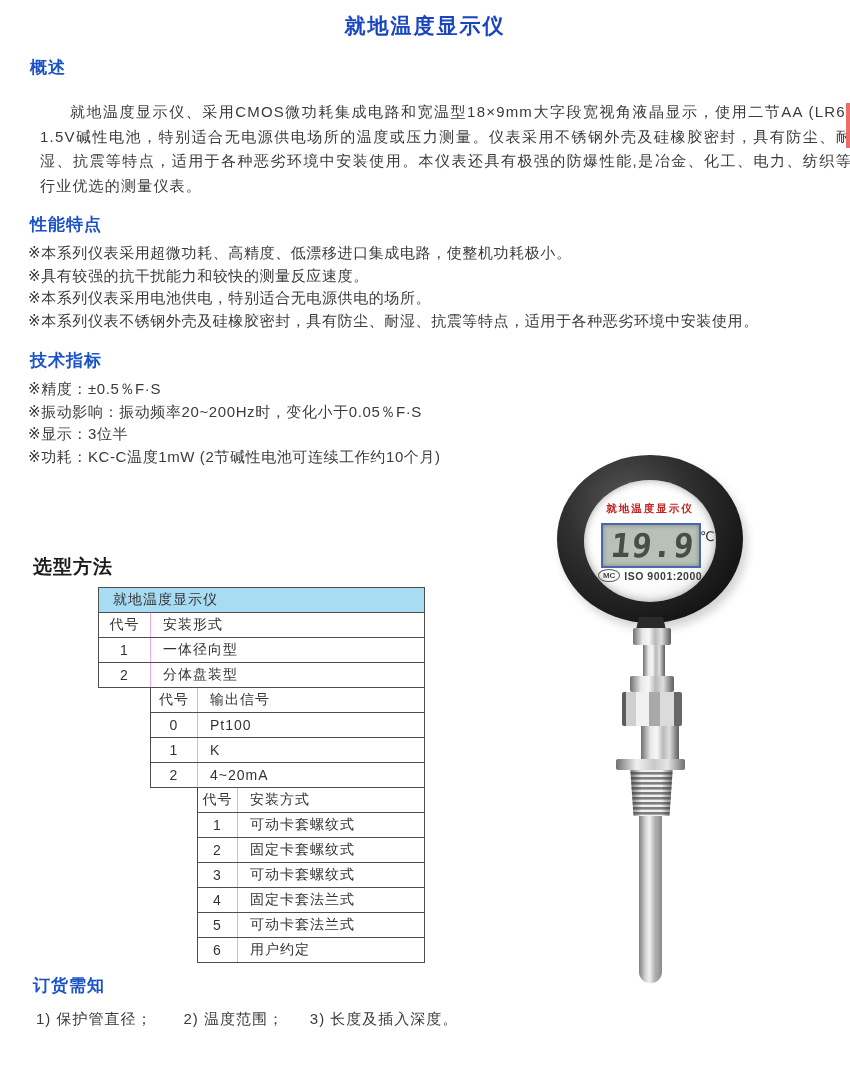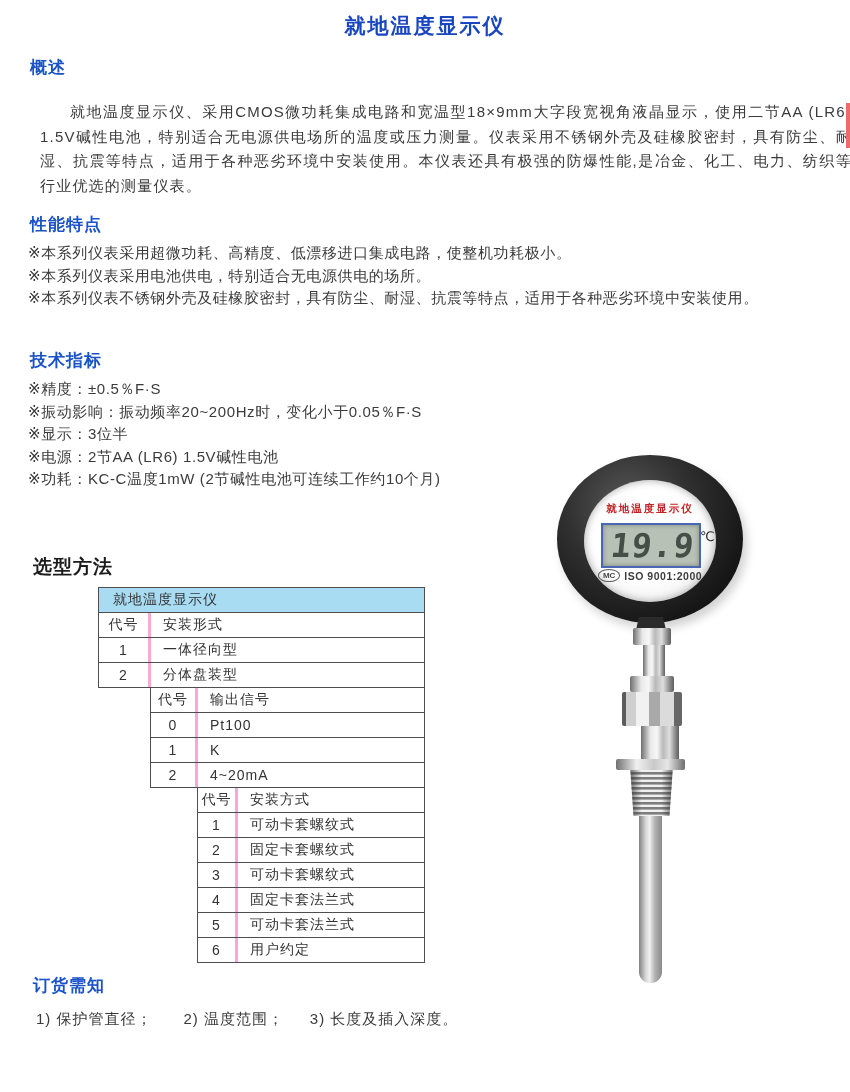--- a/index.html
+++ b/index.html
@@ -22,21 +22,21 @@
   .list .li{line-height:22.6px;white-space:nowrap;}
   .note{position:absolute;left:36px;top:1010px;font-size:15px;color:#3b3b3b;white-space:pre;letter-spacing:1px;}
 
   
   #selection-table{position:absolute;left:98px;top:587px;width:327px;}
   .trow{
     box-sizing:border-box;height:26px;border:1px solid #4e4e4e;margin-top:-1px;
     display:flex;align-items:center;font-size:14px;color:#333;background:#fff;letter-spacing:1px;
   }
   .trow.thead{background:#a8dcf2;padding-left:14px;margin-top:0;}
-  .tcode{box-sizing:border-box;height:100%;border-right:3px solid #f9a8d4;
+  .tcode{box-sizing:border-box;height:100%;border-right:1px solid #f9a8d4;
     display:flex;align-items:center;justify-content:center;flex:none;}
   .tval{padding-left:12px;}
 
   
   .product{position:absolute;left:550px;top:450px;width:200px;height:540px;}
   .product *{position:absolute;}
   .ring{left:7px;top:5px;width:186px;height:168px;border-radius:50%;
     background:radial-gradient(circle at 38% 30%,#585858 0%,#303030 38%,#181818 72%,#050505 100%);
     box-shadow:4px 6px 10px rgba(0,0,0,0.18);}
   .face{left:34px;top:30px;width:132px;height:122px;border-radius:50%;
@@ -81,30 +81,30 @@
 <div class="page">
 
   <h1 class="title">就地温度显示仪</h1>
 
   <h2 class="h" style="left:30px;top:56px">概述</h2>
   <p class="para">就地温度显示仪、采用CMOS微功耗集成电路和宽温型18×9mm大字段宽视角液晶显示，使用二节AA (LR6) 1.5V碱性电池，特别适合无电源供电场所的温度或压力测量。仪表采用不锈钢外壳及硅橡胶密封，具有防尘、耐湿、抗震等特点，适用于各种恶劣环境中安装使用。本仪表还具有极强的防爆性能,是冶金、化工、电力、纺织等行业优选的测量仪表。</p>
 
   <h2 class="h" style="left:30px;top:213px">性能特点</h2>
   <div class="list" style="top:242px">
       <div class="li">※本系列仪表采用超微功耗、高精度、低漂移进口集成电路，使整机功耗极小。</div>
+      <div class="li">※具有较强的抗干扰能力和较快的测量反应速度。</div>
       <div class="li">※本系列仪表采用电池供电，特别适合无电源供电的场所。</div>
       <div class="li">※本系列仪表不锈钢外壳及硅橡胶密封，具有防尘、耐湿、抗震等特点，适用于各种恶劣环境中安装使用。</div>
     </div>
 
   <h2 class="h" style="left:30px;top:349px">技术指标</h2>
   <div class="list" style="top:378px">
       <div class="li">※精度：±0.5％F·S</div>
       <div class="li">※振动影响：振动频率20~200Hz时，变化小于0.05％F·S</div>
       <div class="li">※显示：3位半</div>
-      <div class="li">※电源：2节AA (LR6) 1.5V碱性电池</div>
       <div class="li">※功耗：KC-C温度1mW (2节碱性电池可连续工作约10个月)</div>
     </div>
 
   <h2 class="h dark" style="left:33px;top:554px">选型方法</h2>
   <div id="selection-table">
       <div class="trow thead" style="width: 327px;">就地温度显示仪</div>
       <div class="trow" style="margin-left: 0px; width: 327px;">
         <span class="tcode" style="width: 52px;">代号</span>
         <span class="tval">安装形式</span>
       </div>

